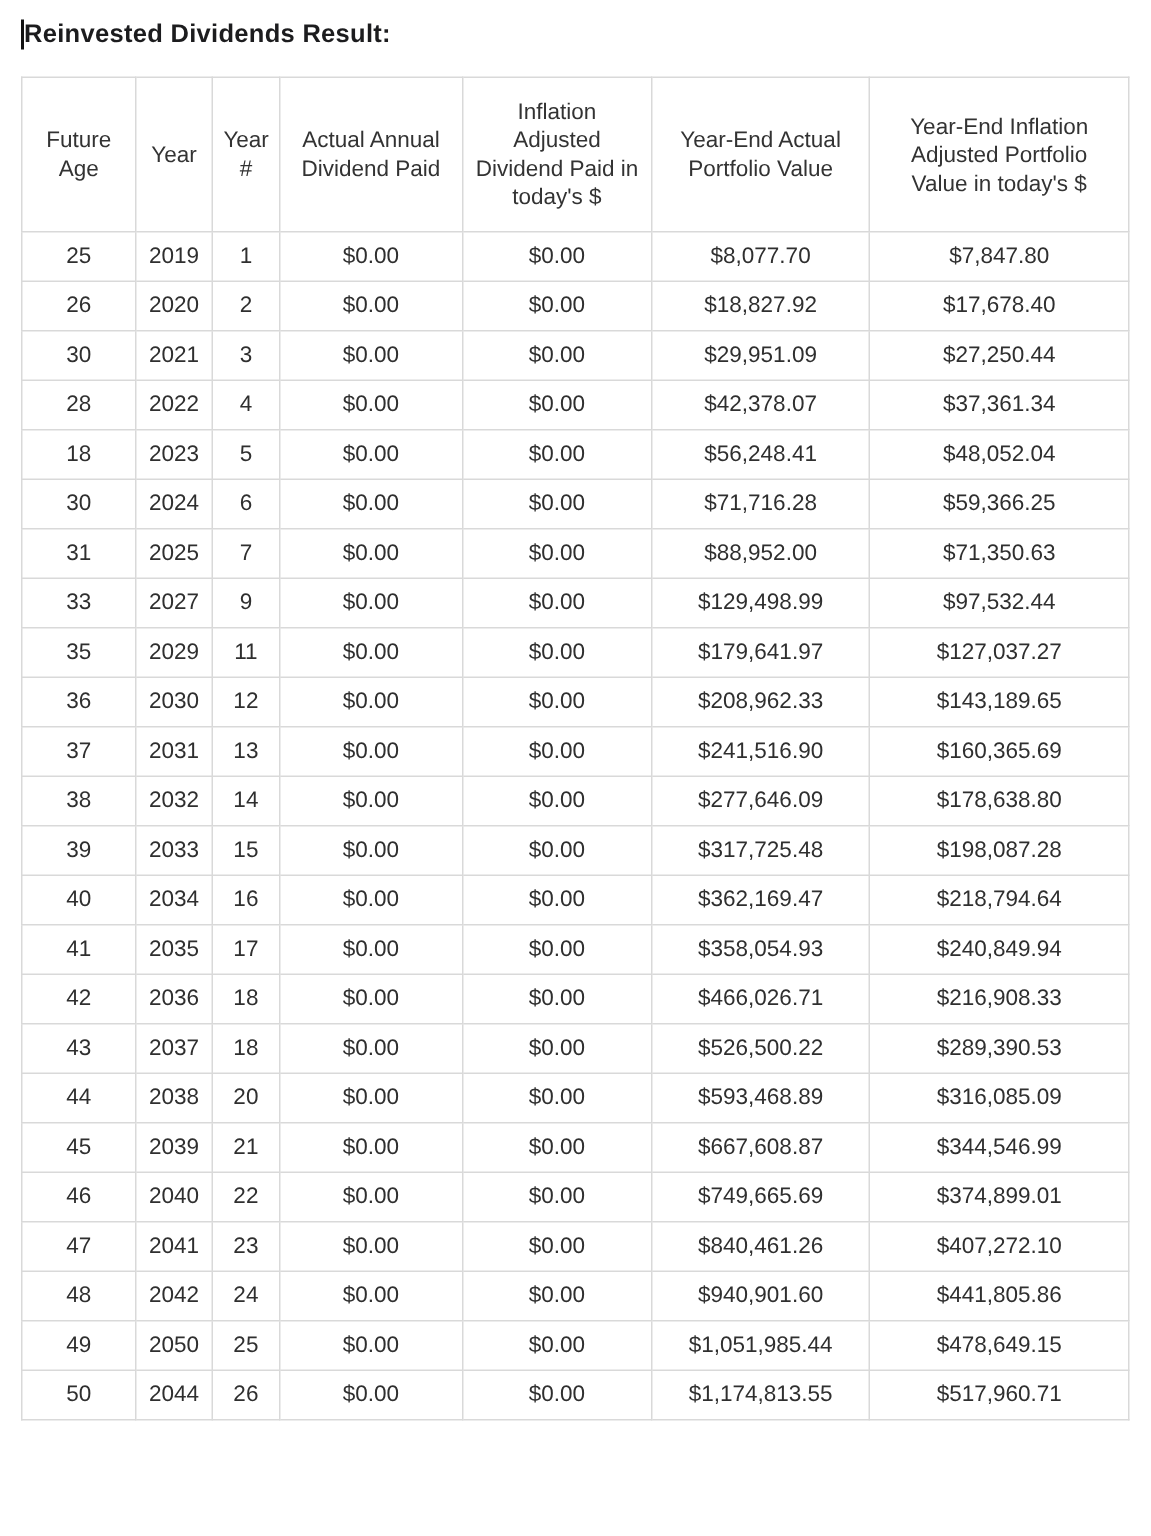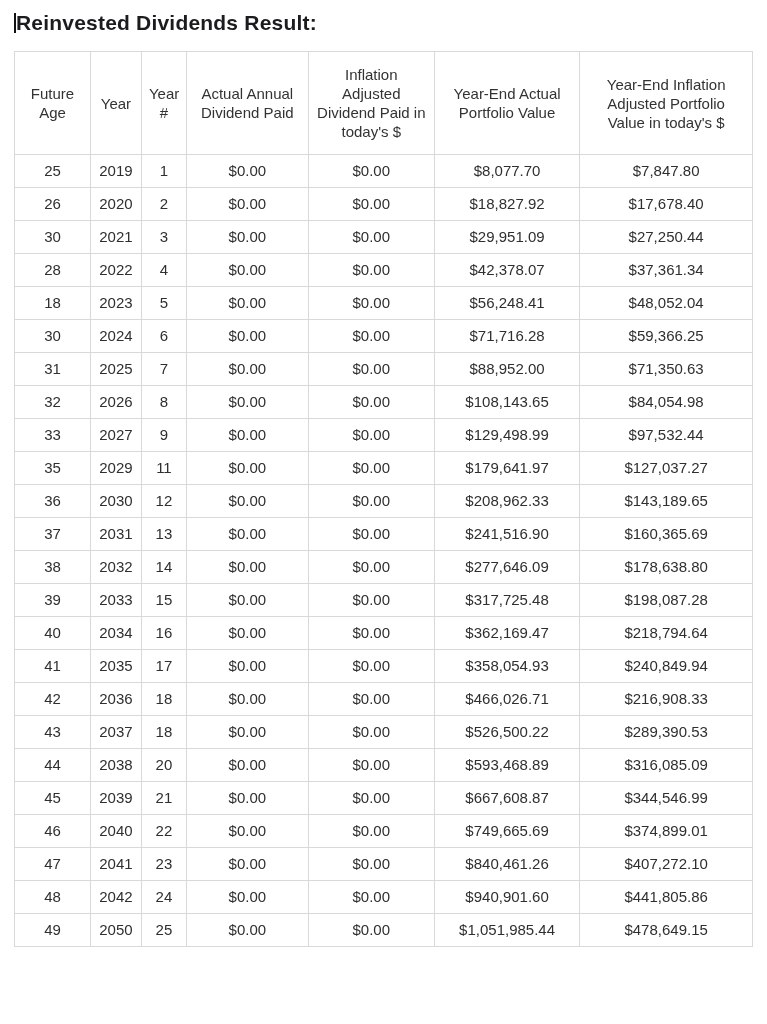--- a/index.html
+++ b/index.html
@@ -23,21 +23,21 @@
     height: 22px;
   }
   .text-caret {
     display: inline-block;
     width: 2px;
     height: 20px;
     background: #111111;
     margin-right: 0px;
   }
   .page-title {
-    font-size: 21px;
+    font-size: 17px;
     font-weight: bold;
     color: #1c1c1e;
     letter-spacing: 0.2px;
     line-height: 22px;
   }
   table.results {
     width: 739px;
     border-collapse: collapse;
     table-layout: fixed;
   }
@@ -159,29 +159,20 @@
         <tr>
           <td>31</td>
           <td>2025</td>
           <td>7</td>
           <td>$0.00</td>
           <td>$0.00</td>
           <td>$88,952.00</td>
           <td>$71,350.63</td>
         </tr>
         <tr>
-          <td>32</td>
-          <td>2026</td>
-          <td>8</td>
-          <td>$0.00</td>
-          <td>$0.00</td>
-          <td>$108,143.65</td>
-          <td>$84,054.98</td>
-        </tr>
-        <tr>
           <td>33</td>
           <td>2027</td>
           <td>9</td>
           <td>$0.00</td>
           <td>$0.00</td>
           <td>$129,498.99</td>
           <td>$97,532.44</td>
         </tr>
         <tr>
           <td>35</td>
@@ -310,16 +301,25 @@
           <td>$441,805.86</td>
         </tr>
         <tr>
           <td>49</td>
           <td>2050</td>
           <td>25</td>
           <td>$0.00</td>
           <td>$0.00</td>
           <td>$1,051,985.44</td>
           <td>$478,649.15</td>
+        </tr>
+        <tr>
+          <td>50</td>
+          <td>2044</td>
+          <td>26</td>
+          <td>$0.00</td>
+          <td>$0.00</td>
+          <td>$1,174,813.55</td>
+          <td>$517,960.71</td>
         </tr>
       </tbody>
   </table>
 </div>
 
 </body></html>

